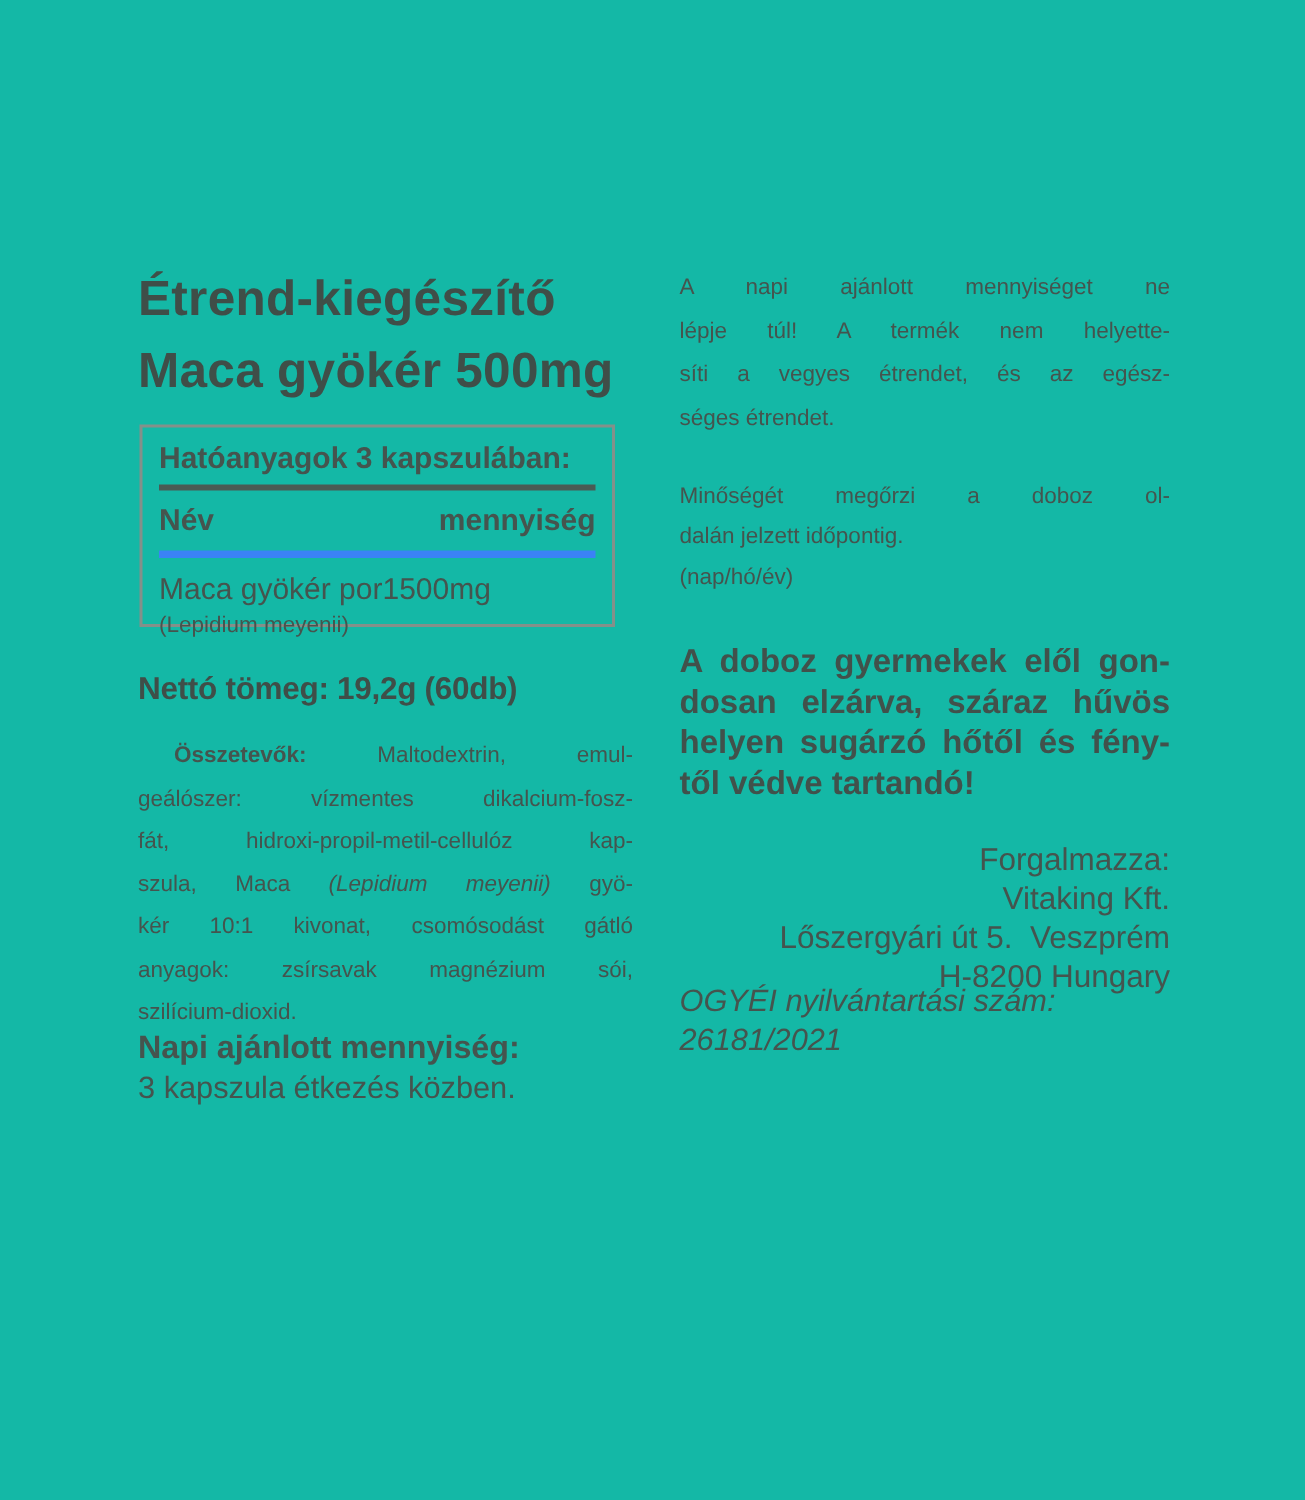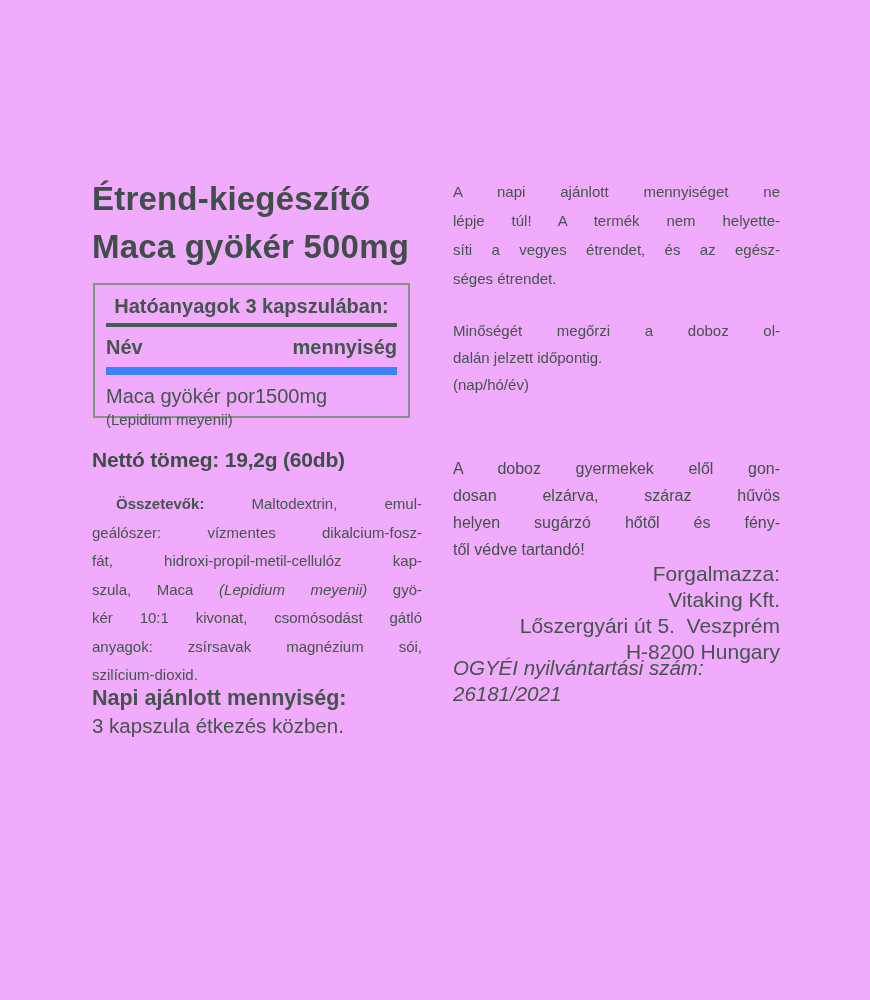--- a/index.html
+++ b/index.html
@@ -1,19 +1,19 @@
 <!DOCTYPE html>
 <html lang="hu"><head>
 <meta charset="utf-8">
 <style>
   html,body{margin:0;padding:0;background:#ffffff;}
   .page{
     position:relative;
     width:870px;height:1000px;
-    background:#f0abfc;
+    background:#14b8a6;
     font-family:"Liberation Sans", sans-serif;
     color:#45544e;
     overflow:hidden;
   }
   .blk{position:absolute;}
   .b{font-weight:bold;margin-left:24px;}
   .i{font-style:italic;}
 
   
   .title{
@@ -27,26 +27,25 @@
     left:93px;top:283px;width:317px;height:135px;
     border:2px solid #84908a;
     box-sizing:border-box;
     padding:8px 11px 0 11px;
     font-size:20px;
   }
   .t-head{
     padding:2px 0 5px 0;
     border-bottom:4px solid #4a5a54;
     font-weight:bold;
-    text-align:center;
   }
   .t-cols{
     display:flex;justify-content:space-between;
     padding:9px 0 8px 0;
-    border-bottom:8px solid #3b82f6;
+    border-bottom:5px solid #3b82f6;
     font-weight:bold;
   }
   .t-row{
     display:flex;justify-content:flex-start;
     padding-top:10px;
   }
   .t-latin{font-size:15px;margin-top:3px;}
 
   
   .body{font-size:15px;line-height:28.5px;}
@@ -56,21 +55,21 @@
     font-size:21px;font-weight:bold;color:#3f4e48;
     white-space:nowrap;letter-spacing:-0.2px;
   }
   .ingredients{left:92px;top:490px;width:330px;}
   .daily-head{left:92px;top:686px;width:330px;font-size:21.5px;font-weight:bold;}
   .daily-text{left:92px;top:714px;width:330px;font-size:20.5px;}
 
   .rcol{left:453px;width:327px;}
   .para1{top:177px;line-height:29px;}
   .para2{top:317px;line-height:27px;}
-  .para3{top:427px;font-size:16px;font-weight:normal;line-height:27px;color:#41514b;margin-top:28px;}
+  .para3{top:427px;font-size:22px;font-weight:bold;line-height:27px;color:#41514b;}
   .address{top:561px;font-size:21px;line-height:26px;text-align:right;}
   .reg{top:655px;font-size:20.5px;line-height:26px;font-style:italic;}
 </style>
 </head>
 <body>
 
 <div class="page">
 
   <div class="blk title" style="top:180px">Étrend-kiegészítő</div>
   <div class="blk title" style="top:228px">Maca gyökér 500mg</div>

